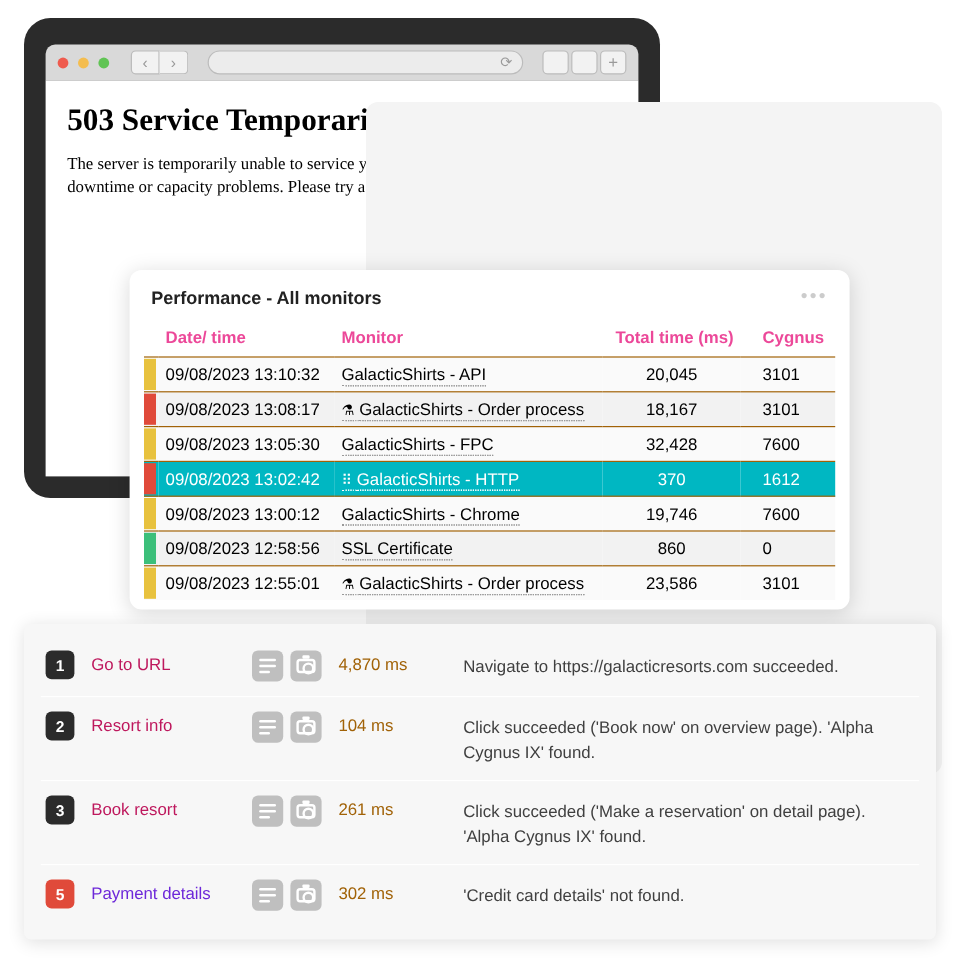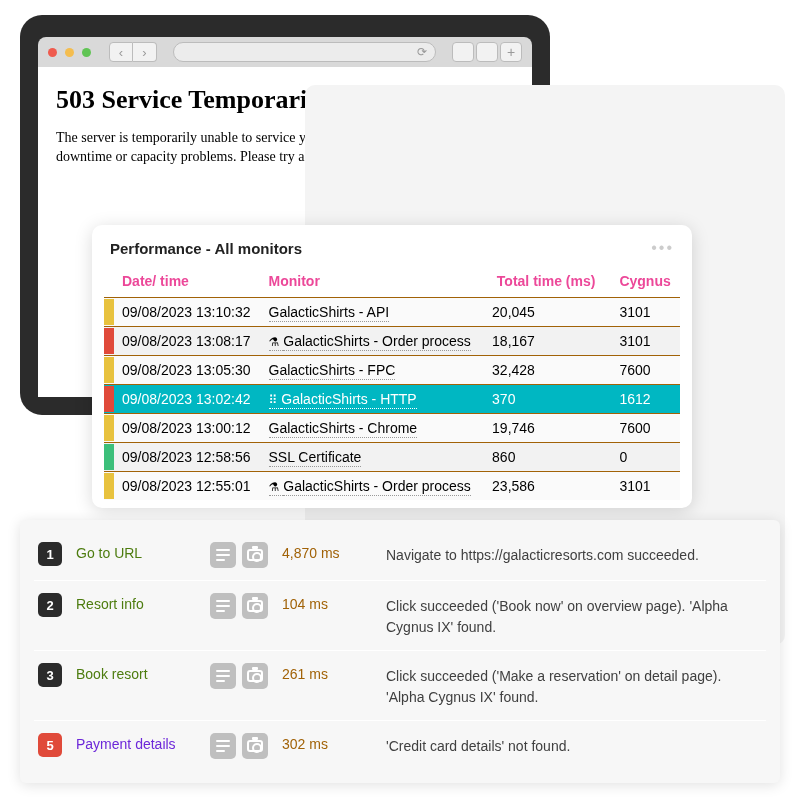--- a/index.html
+++ b/index.html
@@ -68,21 +68,21 @@
     position:absolute;
     left:305px; top:85px;
     width:480px; height:560px;
     background:#f4f4f4;
     border-radius:10px;
   }
 
   
   .perf-card{
     position:absolute;
-    left:92px; top:225px;
+    left:108px; top:225px;
     width:600px;
     background:#fff;
     border-radius:10px;
     box-shadow: 0 3px 18px rgba(0,0,0,0.15);
     padding: 14px 12px 8px 12px;
   }
   .perf-title-row{
     display:flex; justify-content:space-between; align-items:center;
     padding: 0 6px 10px 6px;
   }
@@ -99,21 +99,21 @@
     padding:6px 6px; border-top:1px solid #a16207;
   }
   .ptable tbody tr:nth-child(odd) td{ background:#fafafa; }
   .ptable tbody tr:nth-child(even) td{ background:#f2f2f2; }
   .ptable tbody tr.selected td{ background:#00b7c2; color:#fff; }
   .ptable tbody tr.selected .mcell span{ border-bottom:1px dotted #fff; }
   .chipcell{ width:12px; padding:0 !important; }
   .chip{ width:10px; height:100%; min-height:26px; display:block; }
   .mcell span{ border-bottom:1px dotted #999; padding-bottom:1px; }
   .mglyph{ margin-right:4px; font-size:12px; }
-  td.num{ text-align:left; font-variant-numeric: tabular-nums; }
+  td.num{ text-align:center; font-variant-numeric: tabular-nums; }
   td.status{ padding-left:18px; }
 
   
   .steps{
     position:absolute;
     left:20px; top:520px;
     width:760px;
     background:#f7f7f7;
     border-radius:6px;
     box-shadow:0 2px 14px rgba(0,0,0,0.12);
@@ -124,21 +124,21 @@
     padding:12px 4px;
     border-top:1px solid #fff;
   }
   .step:first-child{ border-top:none; }
   .step-num{
     width:24px;height:24px;border-radius:5px;
     color:#fff;font-weight:700;font-size:13px;
     display:flex;align-items:center;justify-content:center;
     flex-shrink:0;
   }
-  .step-name{ width:120px; font-size:14px; color:#4d7c0f; flex-shrink:0; padding-top:3px;}
+  .step-name{ width:120px; font-size:14px; color:#be185d; flex-shrink:0; padding-top:3px;}
   .step-name.err{ color:#6d28d9; }
   .step-icons{ display:flex; gap:6px; flex-shrink:0;}
   .sicon{
     width:26px;height:26px;border-radius:5px;background:#bfbfbf;
     display:flex;align-items:center;justify-content:center;color:#fff;
   }
   .step-time{ width:90px; text-align:left; font-size:14px; color:#a16207; flex-shrink:0; padding-top:3px; font-variant-numeric:tabular-nums;}
   .step-msg{ font-size:14px; color:#404040; line-height:1.5; padding-top:3px;}
 
   

